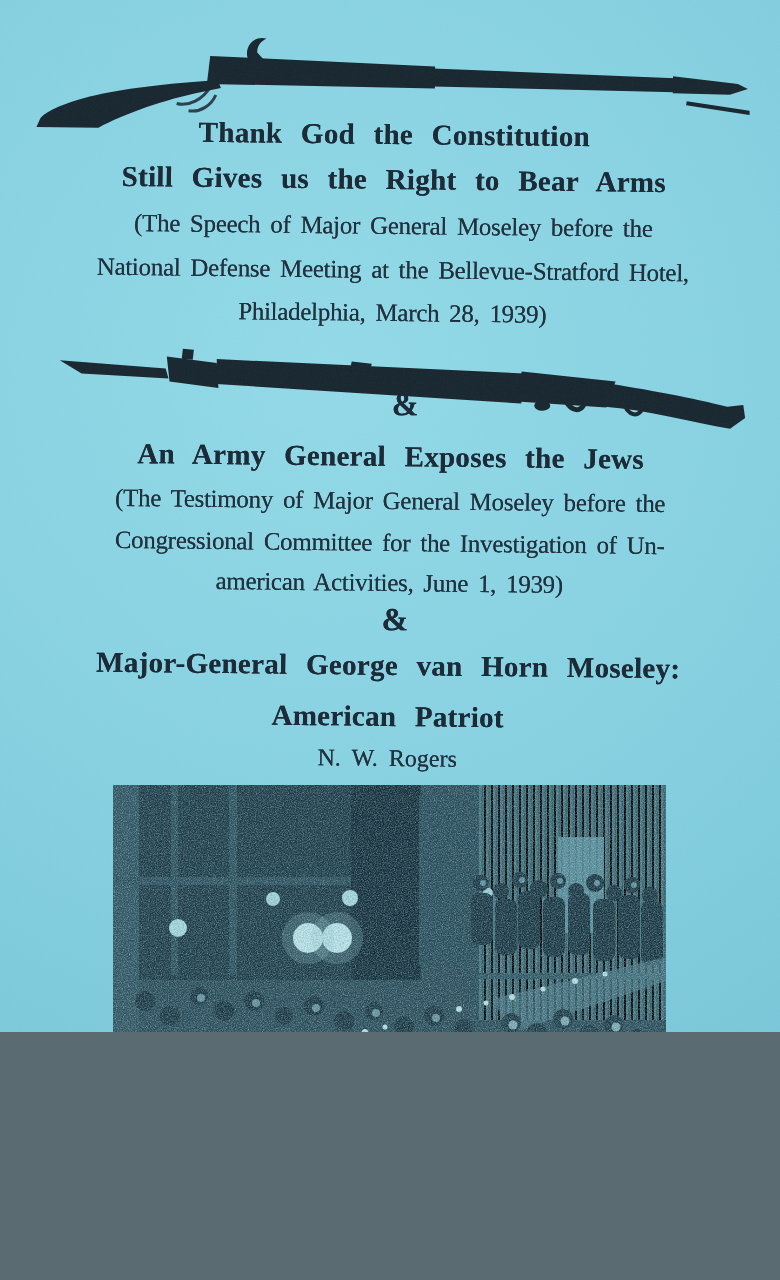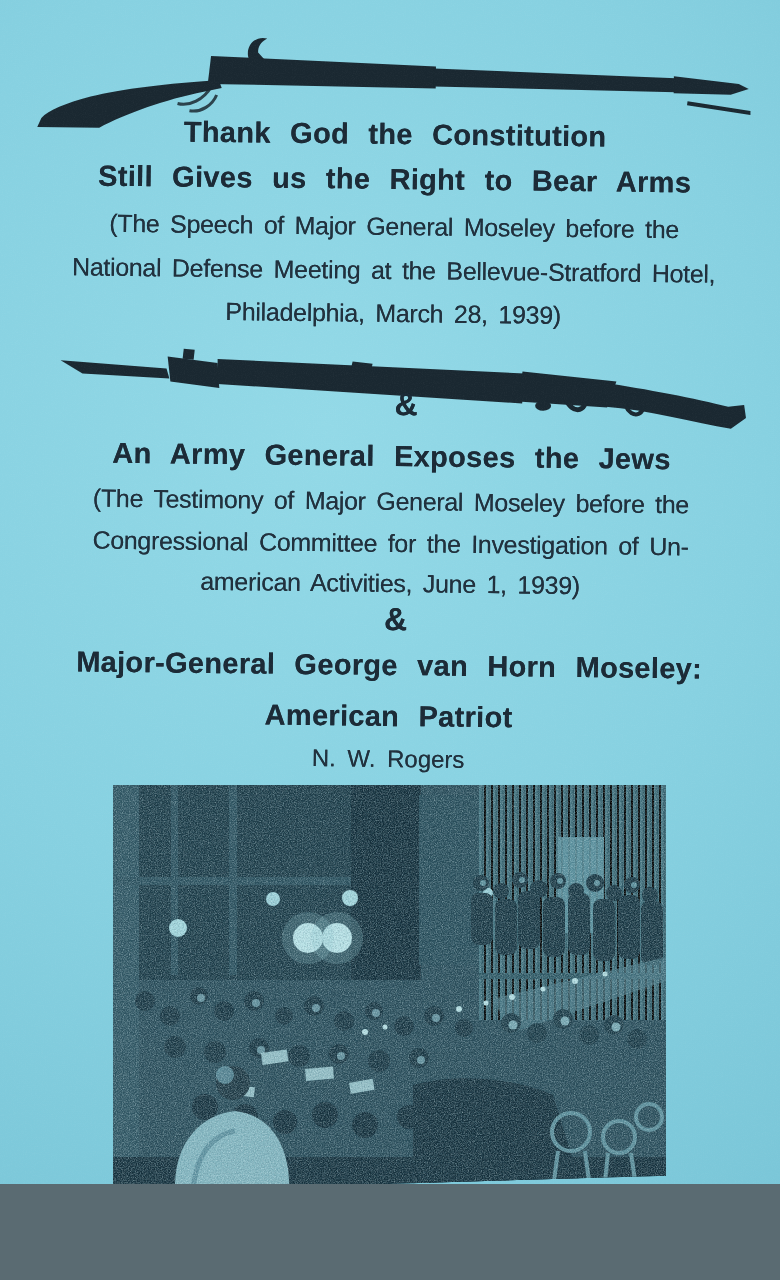--- a/index.html
+++ b/index.html
@@ -1,19 +1,19 @@
 <!DOCTYPE html>
 <html><head>
 <meta charset="utf-8">
 <style>
   html,body{margin:0;padding:0;background:#5a6b72;}
   .page{
-    position:relative;width:780px;height:1184px;overflow:hidden;
+    position:relative;width:780px;height:1032px;overflow:hidden;
     background:radial-gradient(140% 105% at 42% 36%, #93d9e7 0%, #87d1e1 40%, #79c5d7 78%, #6fbacd 100%);
-    font-family:Liberation Sans, sans-serif;
+    font-family:Liberation Serif, serif;
     color:#1b2a36;
   }
   .ln{
     position:absolute;left:0;width:780px;text-align:center;white-space:nowrap;
     text-shadow:0 0 0.6px rgba(23,36,48,0.85);
   }
   .tilt{position:absolute;inset:0;transform:rotate(0.65deg);}
   .title{font-size:29px;font-weight:700;word-spacing:11px;letter-spacing:0.3px;}
   .sub{font-size:25px;font-weight:400;word-spacing:4px;letter-spacing:-0.3px;color:#20303d;}
   .amp{font-size:32px;font-weight:700;}

